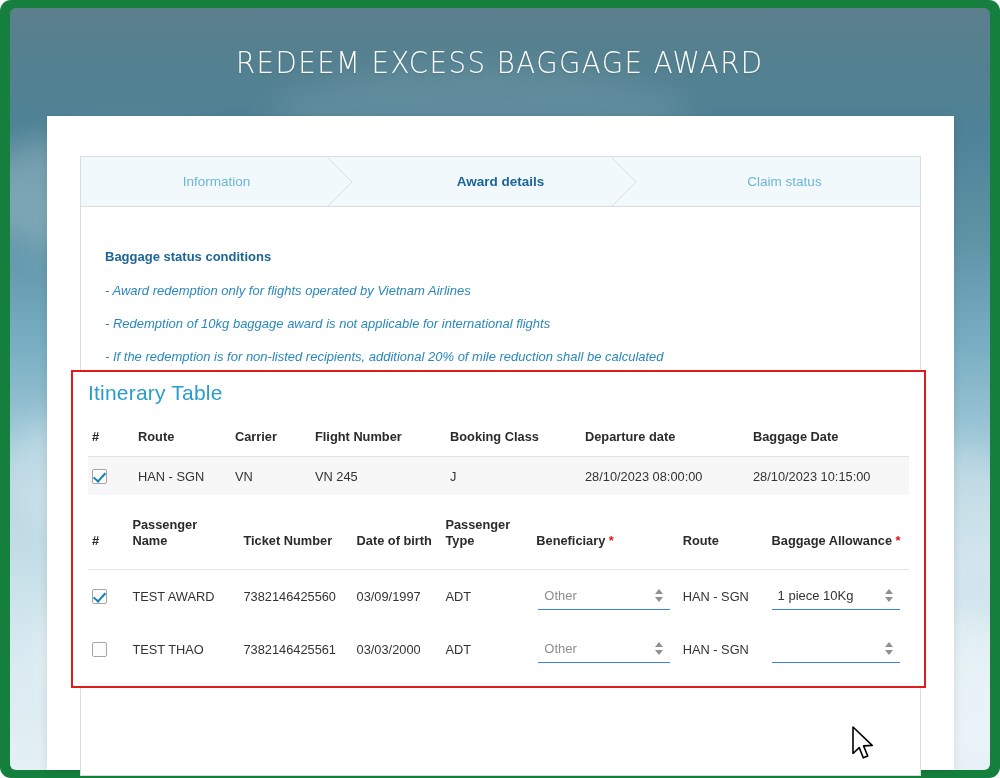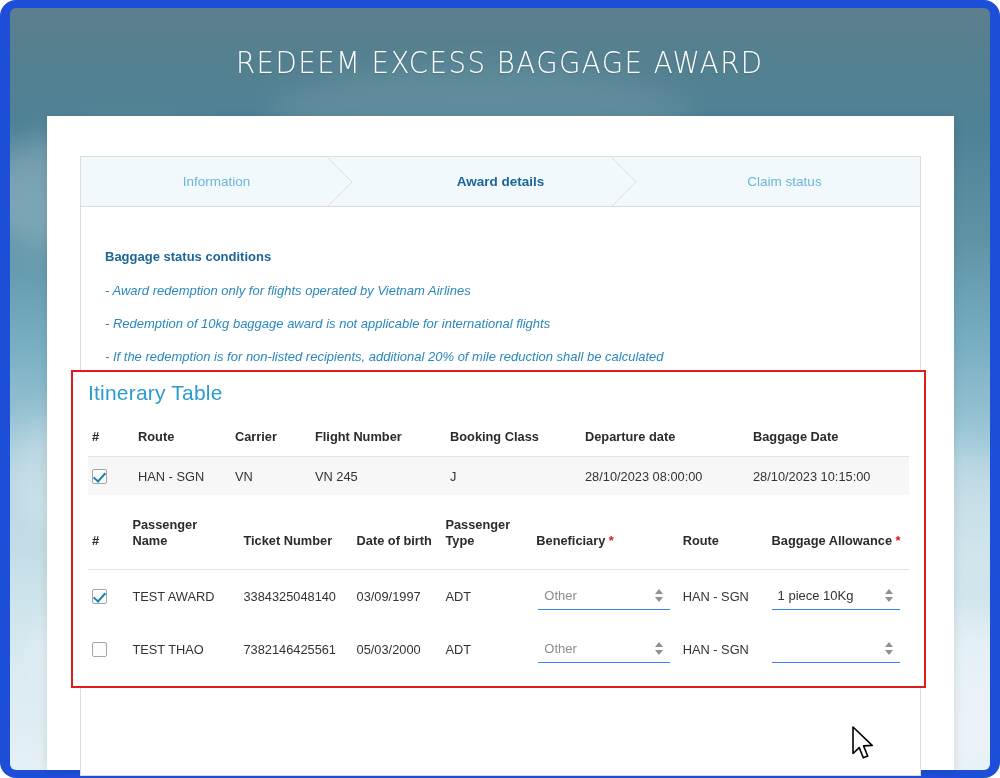--- a/index.html
+++ b/index.html
@@ -9,22 +9,22 @@
     height: 778px;
     overflow: hidden;
     font-family: "Liberation Sans", sans-serif;
   }
 
   
   #device-frame {
     position: relative;
     width: 1000px;
     height: 778px;
-    background: #1d4ed8;
-    border-radius: 16px;
+    background: #15803d;
+    border-radius: 11px;
     padding: 8px 10px 10px 10px;
     overflow: hidden;
   }
 
   
   #sky {
     position: absolute;
     left: 10px;
     top: 8px;
     width: 980px;
@@ -398,21 +398,21 @@
             <th>Route</th>
             <th><span>Baggage Allowance</span> <span class="req">*</span></th>
           </tr>
         </thead>
         <tbody>
           <tr>
             <td>
               <span class="cb checked"></span>
             </td>
             <td>TEST AWARD</td>
-            <td>3384325048140</td>
+            <td>7382146425560</td>
             <td>03/09/1997</td>
             <td>ADT</td>
             <td>
               <div class="sel sel-beneficiary">
                 <span class="sel-val">Other</span>
                 <span class="spin">
                   <span class="up"></span>
                   <span class="down"></span>
                 </span>
               </div>
@@ -427,21 +427,21 @@
                 </span>
               </div>
             </td>
           </tr>
           <tr>
             <td>
               <span class="cb"></span>
             </td>
             <td>TEST THAO</td>
             <td>7382146425561</td>
-            <td>05/03/2000</td>
+            <td>03/03/2000</td>
             <td>ADT</td>
             <td>
               <div class="sel sel-beneficiary">
                 <span class="sel-val">Other</span>
                 <span class="spin">
                   <span class="up"></span>
                   <span class="down"></span>
                 </span>
               </div>
             </td>

